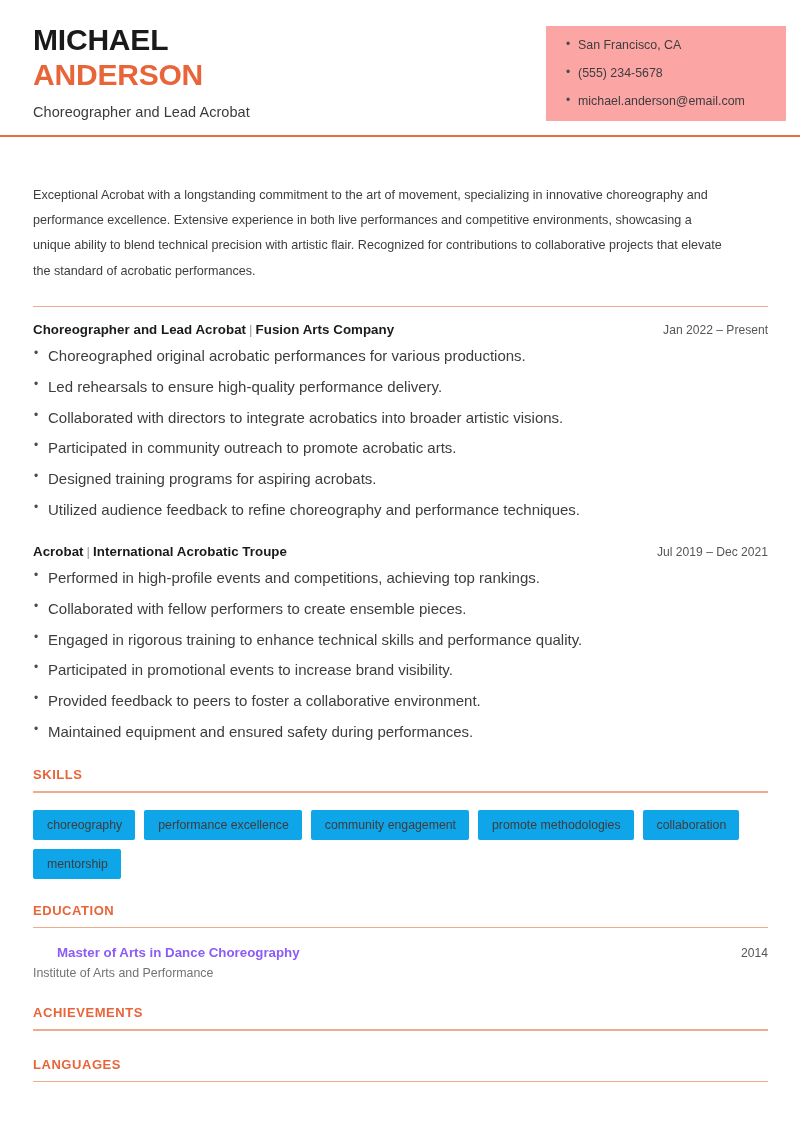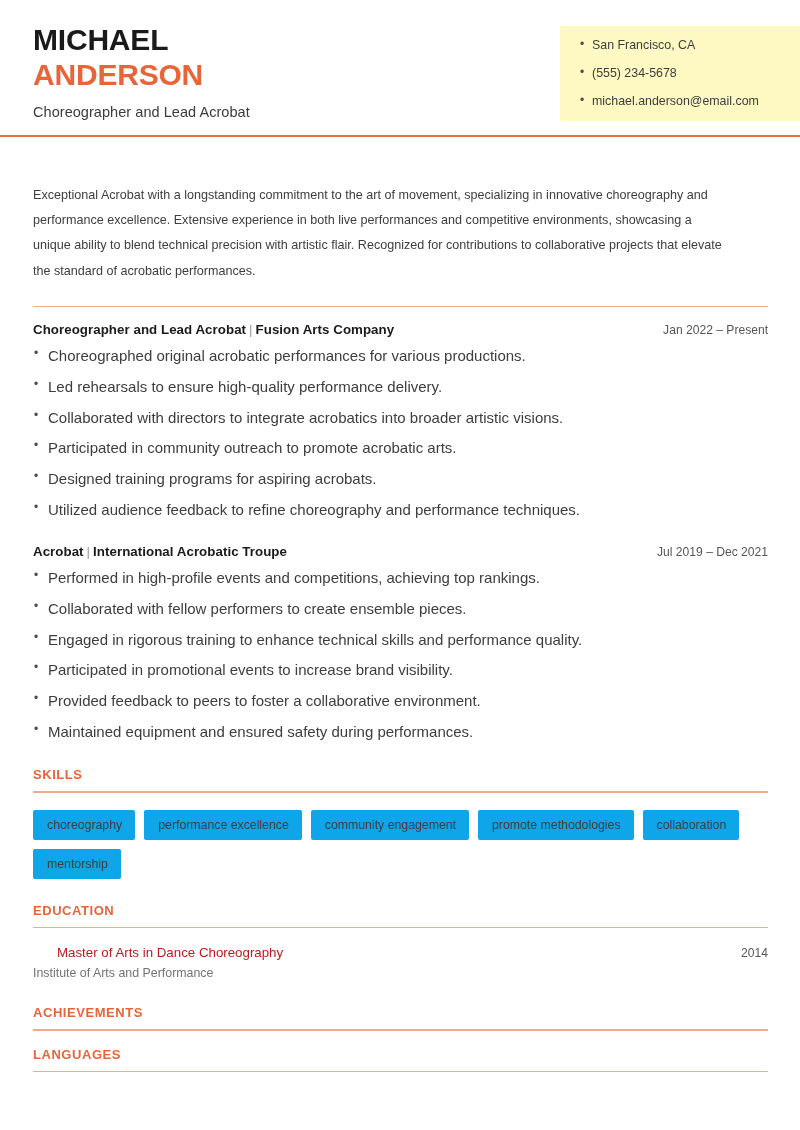--- a/index.html
+++ b/index.html
@@ -50,25 +50,25 @@
   .job-title {
     margin-top: 12px;
     font-size: 14.5px;
     color: #3b3b3b;
     font-weight: normal;
     letter-spacing: 0.05px;
   }
 
   .contact-box {
     position: absolute;
-    left: 560px;
+    left: 546px;
     top: 26px;
     width: 240px;
     min-height: 88px;
-    background: #fef9c3;
+    background: #fca5a5;
     padding: 12px 14px 12px 20px;
   }
   .contact-list {
     list-style: none;
     margin: 0;
     padding: 0;
   }
   .contact-list li {
     position: relative;
     font-size: 12.4px;
@@ -195,22 +195,22 @@
   
   .edu { margin-top: 17px; }
   .edu-head {
     display: flex;
     align-items: baseline;
     justify-content: space-between;
     width: 735px;
   }
   .edu-degree {
     font-size: 13.3px;
-    font-weight: normal;
-    color: #b91c1c;
+    font-weight: bold;
+    color: #8b5cf6;
     padding-left: 24px;
   }
   .edu-year {
     font-size: 12.1px;
     color: #555555;
     white-space: nowrap;
   }
   .edu-school {
     margin-top: 6px;
     font-size: 12.4px;
@@ -310,20 +310,20 @@
         </div>
         <div class="edu-school">Institute of Arts and Performance</div>
       </div>
     </div>
 
     <div class="section" style="margin-top:25px;">
       <div class="section-title">ACHIEVEMENTS</div>
       <div class="section-rule"></div>
     </div>
 
-    <div class="section" style="margin-top:16px;">
+    <div class="section" style="margin-top:26px;">
       <div class="section-title">LANGUAGES</div>
       <div class="section-rule"></div>
 
     </div>
 
   </div>
 </div>
 
 </body></html>

